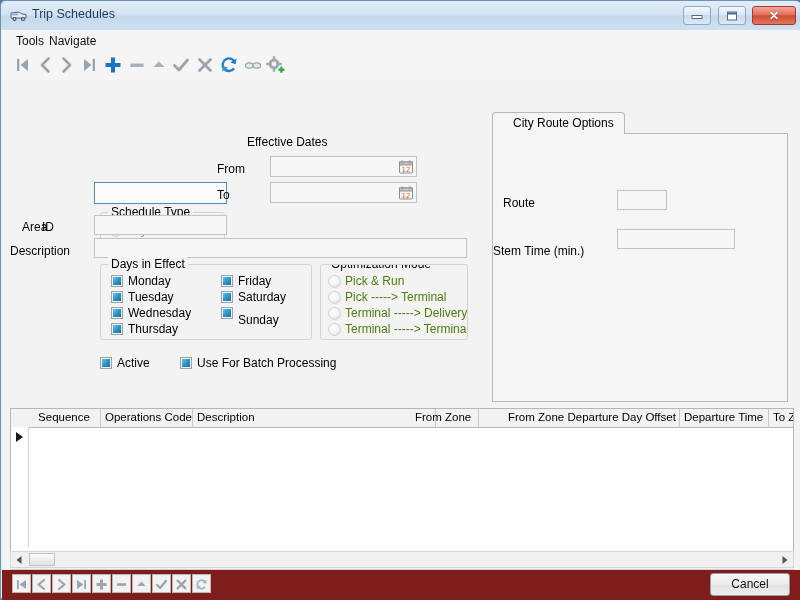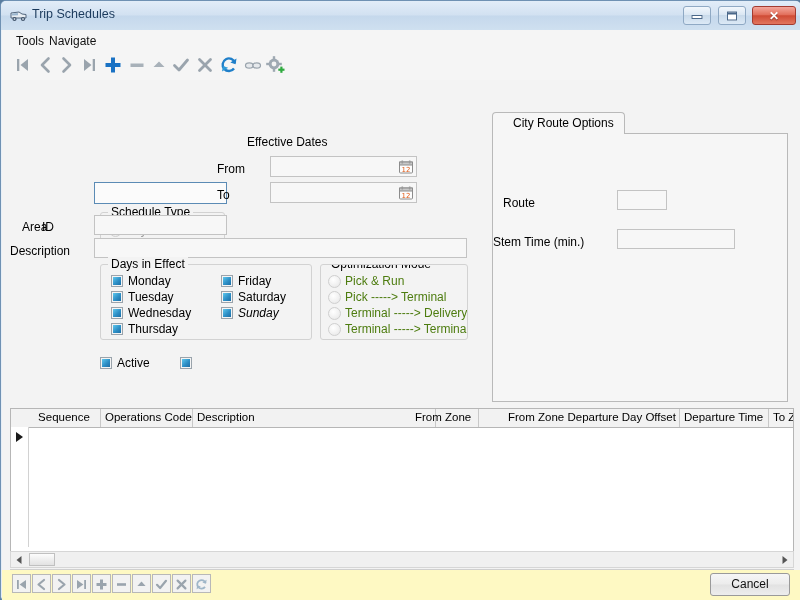--- a/index.html
+++ b/index.html
@@ -254,21 +254,21 @@
     position: absolute; left: 18px; top: 1px;
     width: 26px; height: 13px;
     box-sizing: border-box;
     border: 1px solid #c0c0c0;
     background: linear-gradient(to bottom, #fdfdfd 0%, #efefef 50%, #e2e2e2 100%);
   }
 
   
   .bottombar {
     position: absolute; left: 0; top: 540px; width: 798px; height: 30px;
-    background: #fef9c3;
+    background: #7f1d1d;
   }
   .bbtn {
     position: absolute; top: 4px;
     width: 19px; height: 19px;
     box-sizing: border-box;
     border: 1px solid #b8b8b8;
     background: #f2f2f2;
   }
   .bbtn svg { display:block; margin: 2px auto 0; }
   .cancel-btn {
@@ -477,21 +477,21 @@
             <i></i>
           </span>
         <span class="clbl" style="left:137px; top:9px;">Friday</span>
         <span class="cbox" style="left:120px; top:26px;">
             <i></i>
           </span>
         <span class="clbl" style="left:137px; top:25px;">Saturday</span>
         <span class="cbox" style="left:120px; top:42px;">
             <i></i>
           </span>
-        <span class="clbl" style="left:137px; top:41px;font-style:italic;">Sunday</span>
+        <span class="clbl" style="left:137px; top:48px;">Sunday</span>
       </div>
 
       <div class="group" style="left:318px; top:184px; width:148px; height:76px; overflow:hidden;">
         <span class="gtitle">Optimization Mode</span>
         <span class="radio" style="left:7px; top:10px;"></span>
         <span class="rlbl on" style="left:24px; top:9px;">Pick &amp; Run</span>
         <span class="radio" style="left:7px; top:26px;"></span>
         <span class="rlbl on" style="left:24px; top:25px;">Pick -----&gt; Terminal</span>
         <span class="radio" style="left:7px; top:42px;"></span>
         <span class="rlbl on" style="left:24px; top:41px;">Terminal -----&gt; Delivery</span>
@@ -499,27 +499,28 @@
         <span class="rlbl on" style="left:24px; top:57px;">Terminal -----&gt; Terminal</span>
       </div>
 
       <span class="cbox" style="left:98px; top:277px;">
           <i></i>
         </span>
       <span class="clbl" style="left:115px; top:276px;">Active</span>
       <span class="cbox" style="left:178px; top:277px;">
           <i></i>
         </span>
+      <span class="clbl" style="left:195px; top:276px;">Use For Batch Processing</span>
 
       <div class="tabpanel" style="left:490px; top:32px; width:296px; height:290px;">
         <div class="tabhdr">City Route Options</div>
         <div class="tabbody" style="width:296px; height:269px;">
           <span class="lbl r" style="left:10px; top:62px; width:108px;">Route</span>
           <span class="tbox" style="left:124px; top:56px; width:50px; height:20px;"></span>
-          <span class="lbl r" style="left:0px; top:101px; width:118px;">Stem Time (min.)</span>
+          <span class="lbl r" style="left:0px; top:110px; width:118px;">Stem Time (min.)</span>
           <span class="tbox" style="left:124px; top:95px; width:118px; height:20px;"></span>
         </div>
       </div>
 
     </div>
 
     <div class="grid-wrap">
       <div class="grid-head">
         <span class="gh" style="left:17px;  width:73px;text-align:center;">Sequence</span>
         <span class="gh" style="left:90px;  width:92px;">Operations Code</span>

